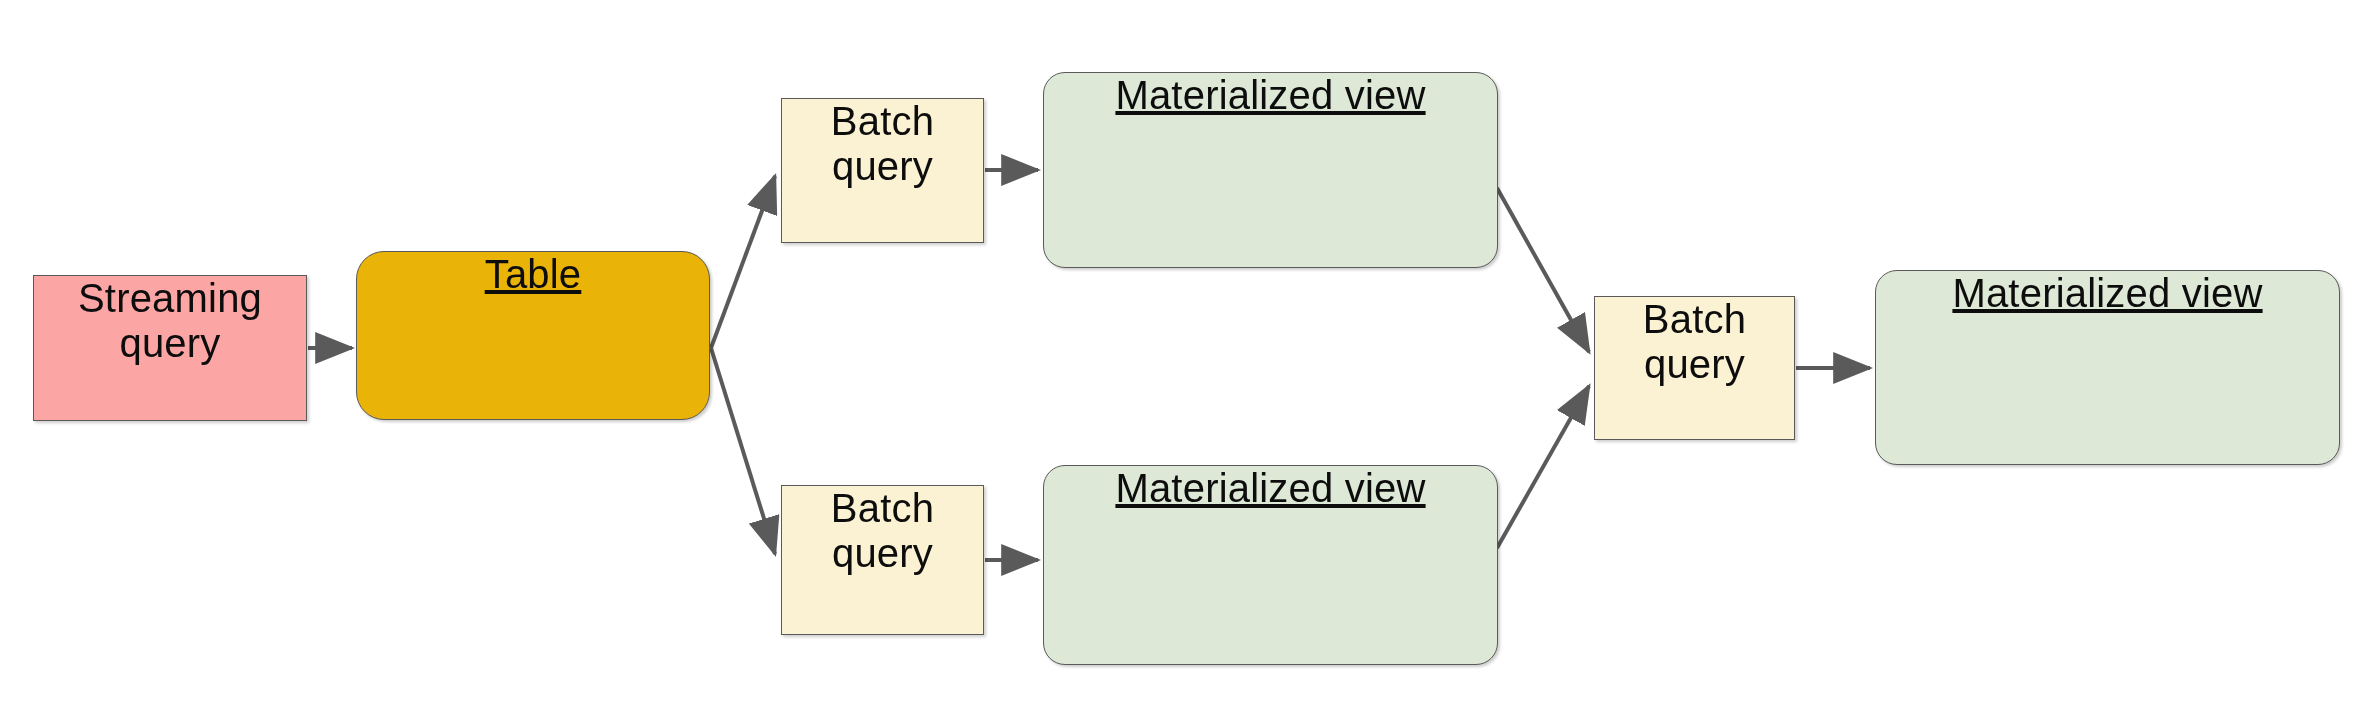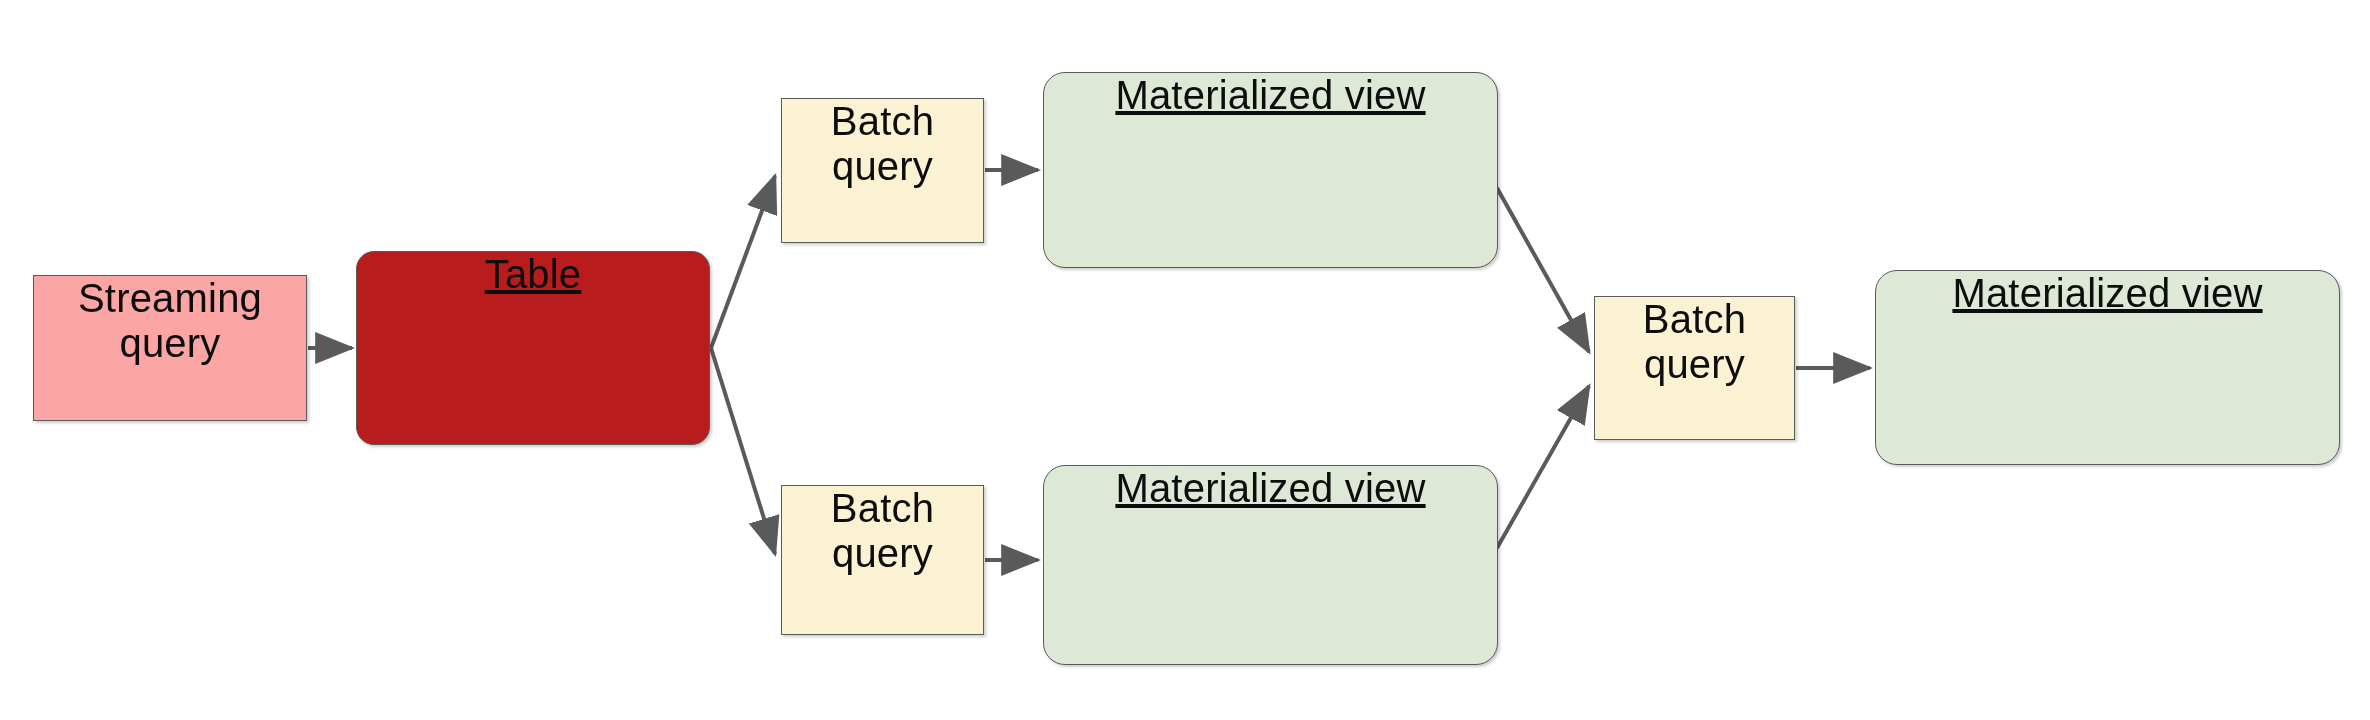--- a/index.html
+++ b/index.html
@@ -80,21 +80,21 @@
     <line x1="1497" y1="548" x2="1589" y2="386" stroke="#5a5a5a" stroke-width="4" marker-end="url(#arrowhead)"></line>
 
     <line x1="1796" y1="368" x2="1870" y2="368" stroke="#5a5a5a" stroke-width="4" marker-end="url(#arrowhead)"></line>
   </svg>
 
   <div class="node process" style="left: 33px; top: 275px; width: 274px; height: 146px; background: #fca5a5; border-color: rgb(90, 90, 90); color: rgb(13, 13, 13); border-radius: 0px;">
     <span class="node-label">Streaming
 query</span>
   </div>
 
-  <div class="node store" style="left: 356px; top: 251px; width: 354px; height: 194px; background: #b91c1c; border-color: rgb(90, 90, 90); color: rgb(13, 13, 13); border-radius: 18px;">
+  <div class="node store" style="left: 356px; top: 251px; width: 354px; height: 169px; background: #eab308; border-color: rgb(90, 90, 90); color: rgb(13, 13, 13); border-radius: 28px;">
     <span class="node-label">Table</span>
   </div>
 
   <div class="node process" style="left: 781px; top: 98px; width: 203px; height: 145px; background: rgb(250, 242, 210); border-color: rgb(90, 90, 90); color: rgb(13, 13, 13); border-radius: 0px;">
     <span class="node-label">Batch
 query</span>
   </div>
 
   <div class="node store" style="left: 1043px; top: 72px; width: 455px; height: 196px; background: rgb(221, 232, 214); border-color: rgb(90, 90, 90); color: rgb(13, 13, 13); border-radius: 22px;">
     <span class="node-label">Materialized view</span>

